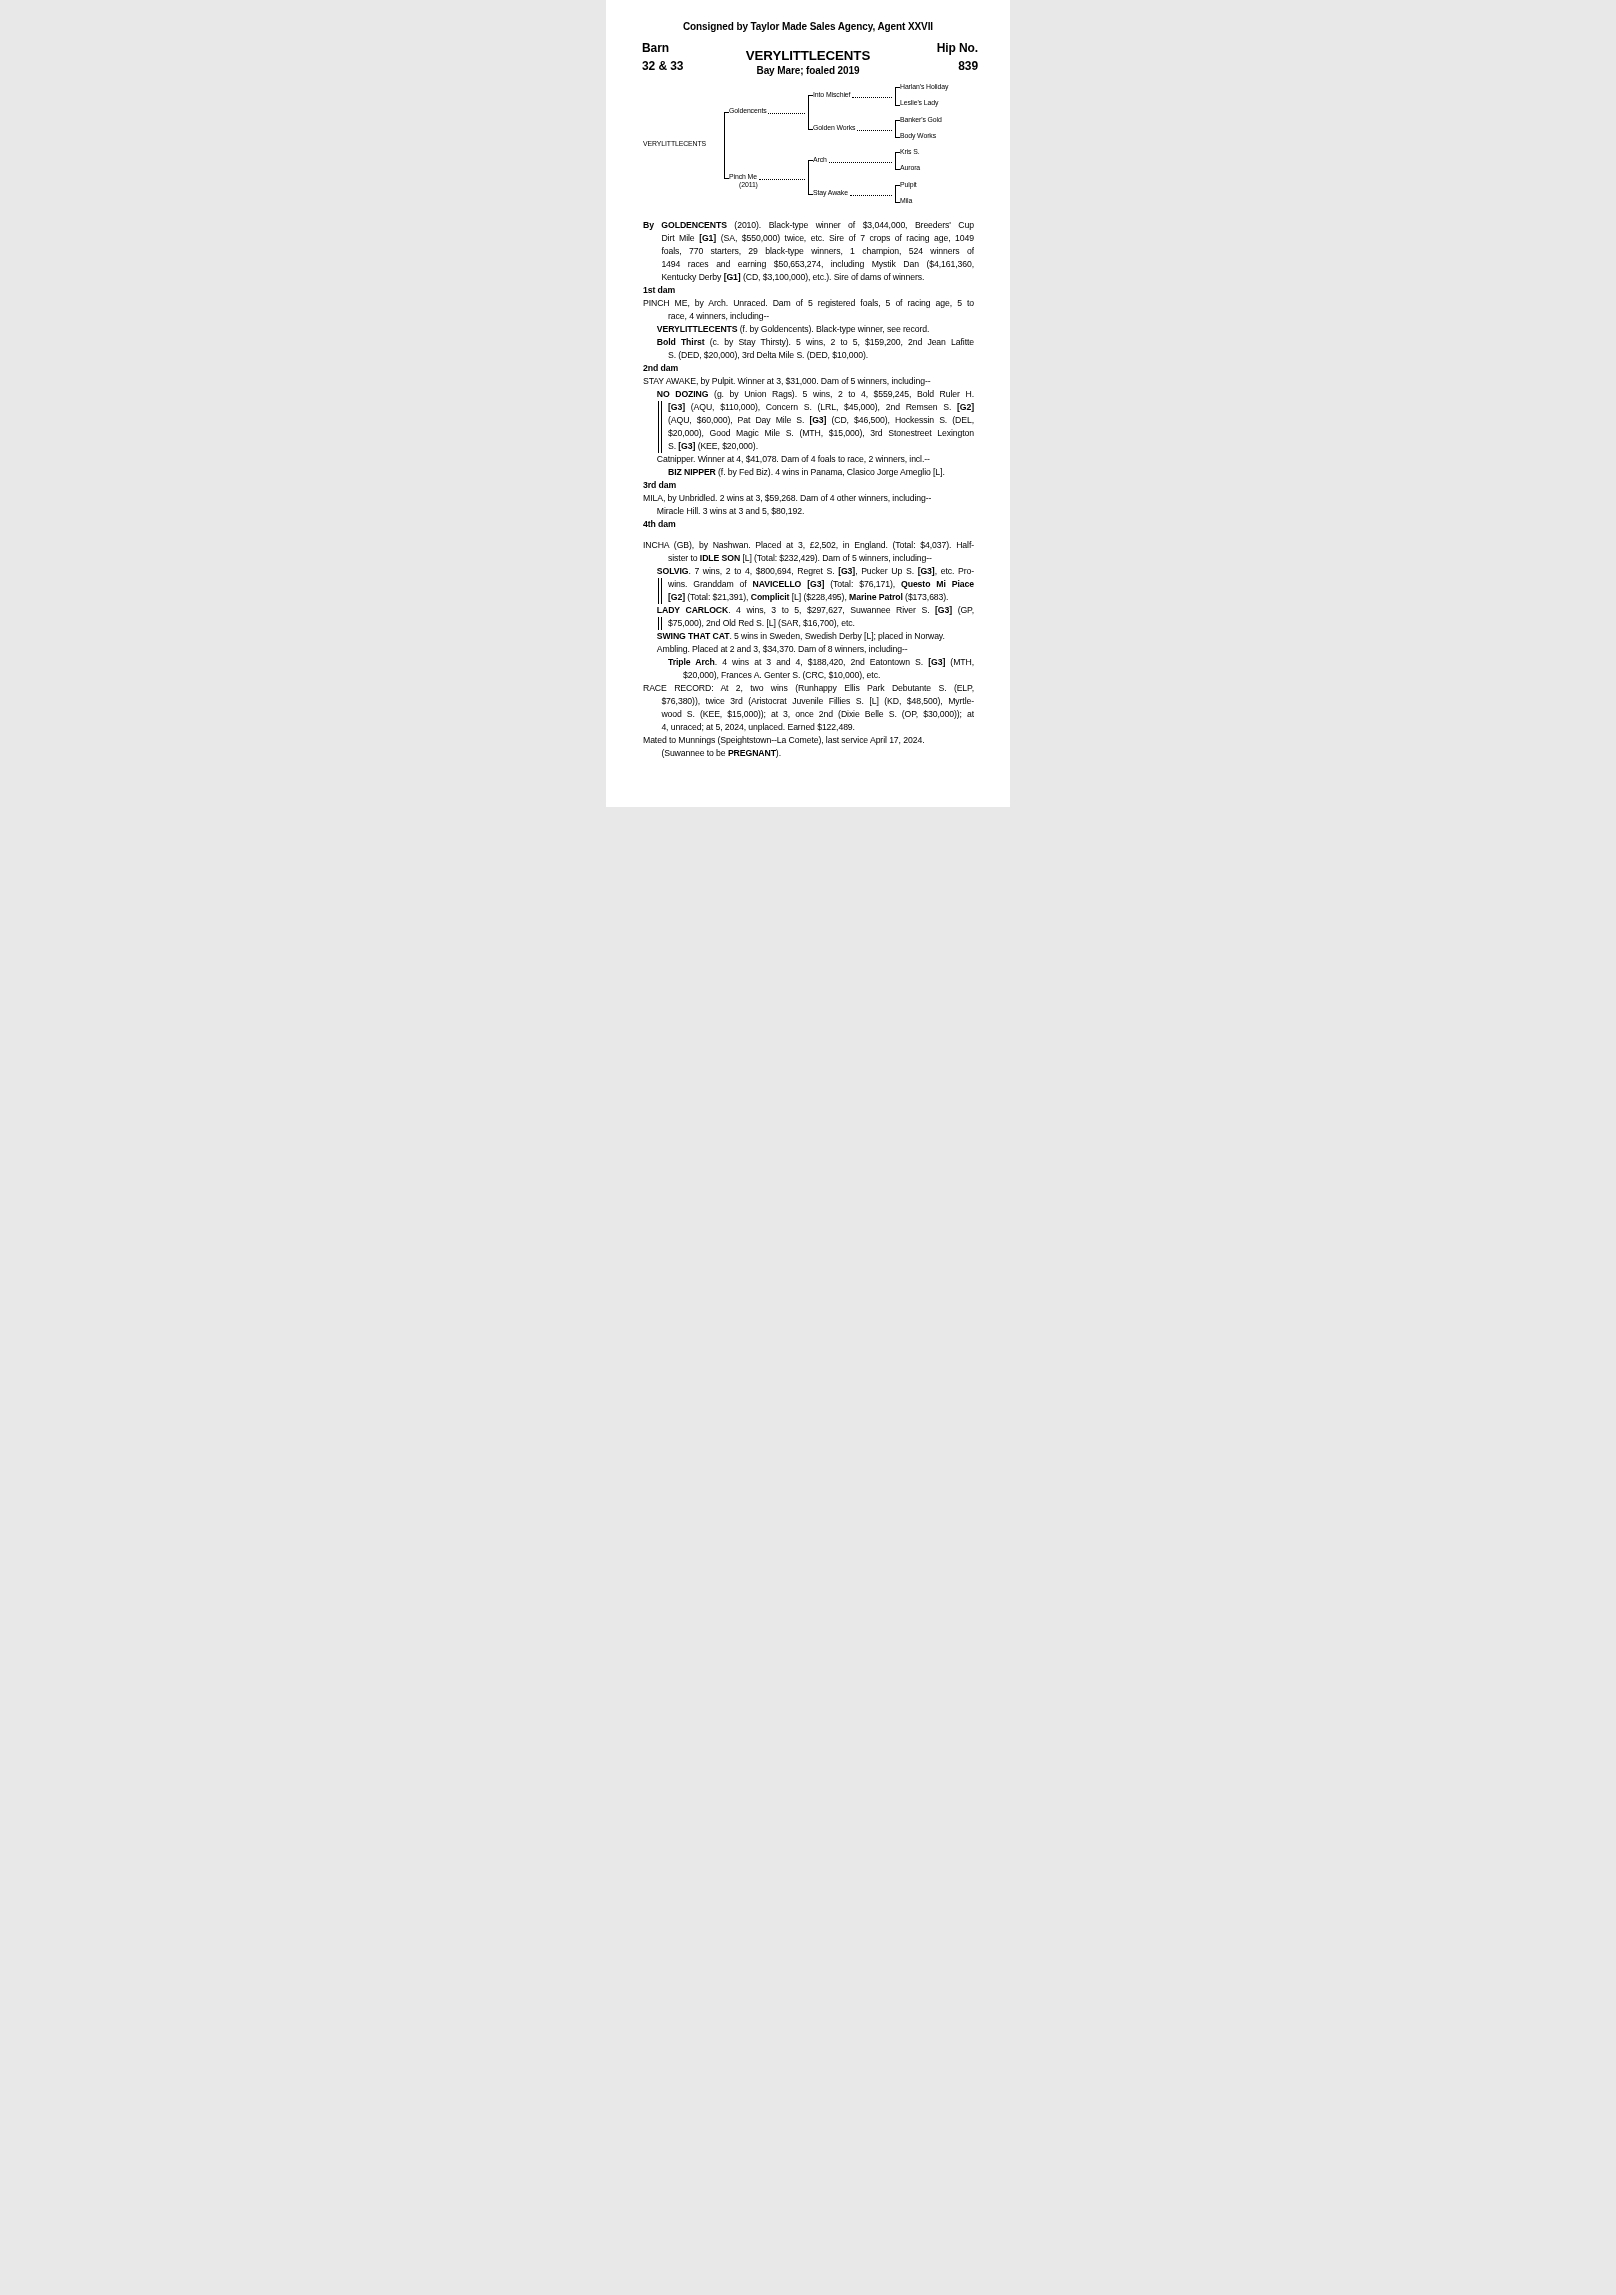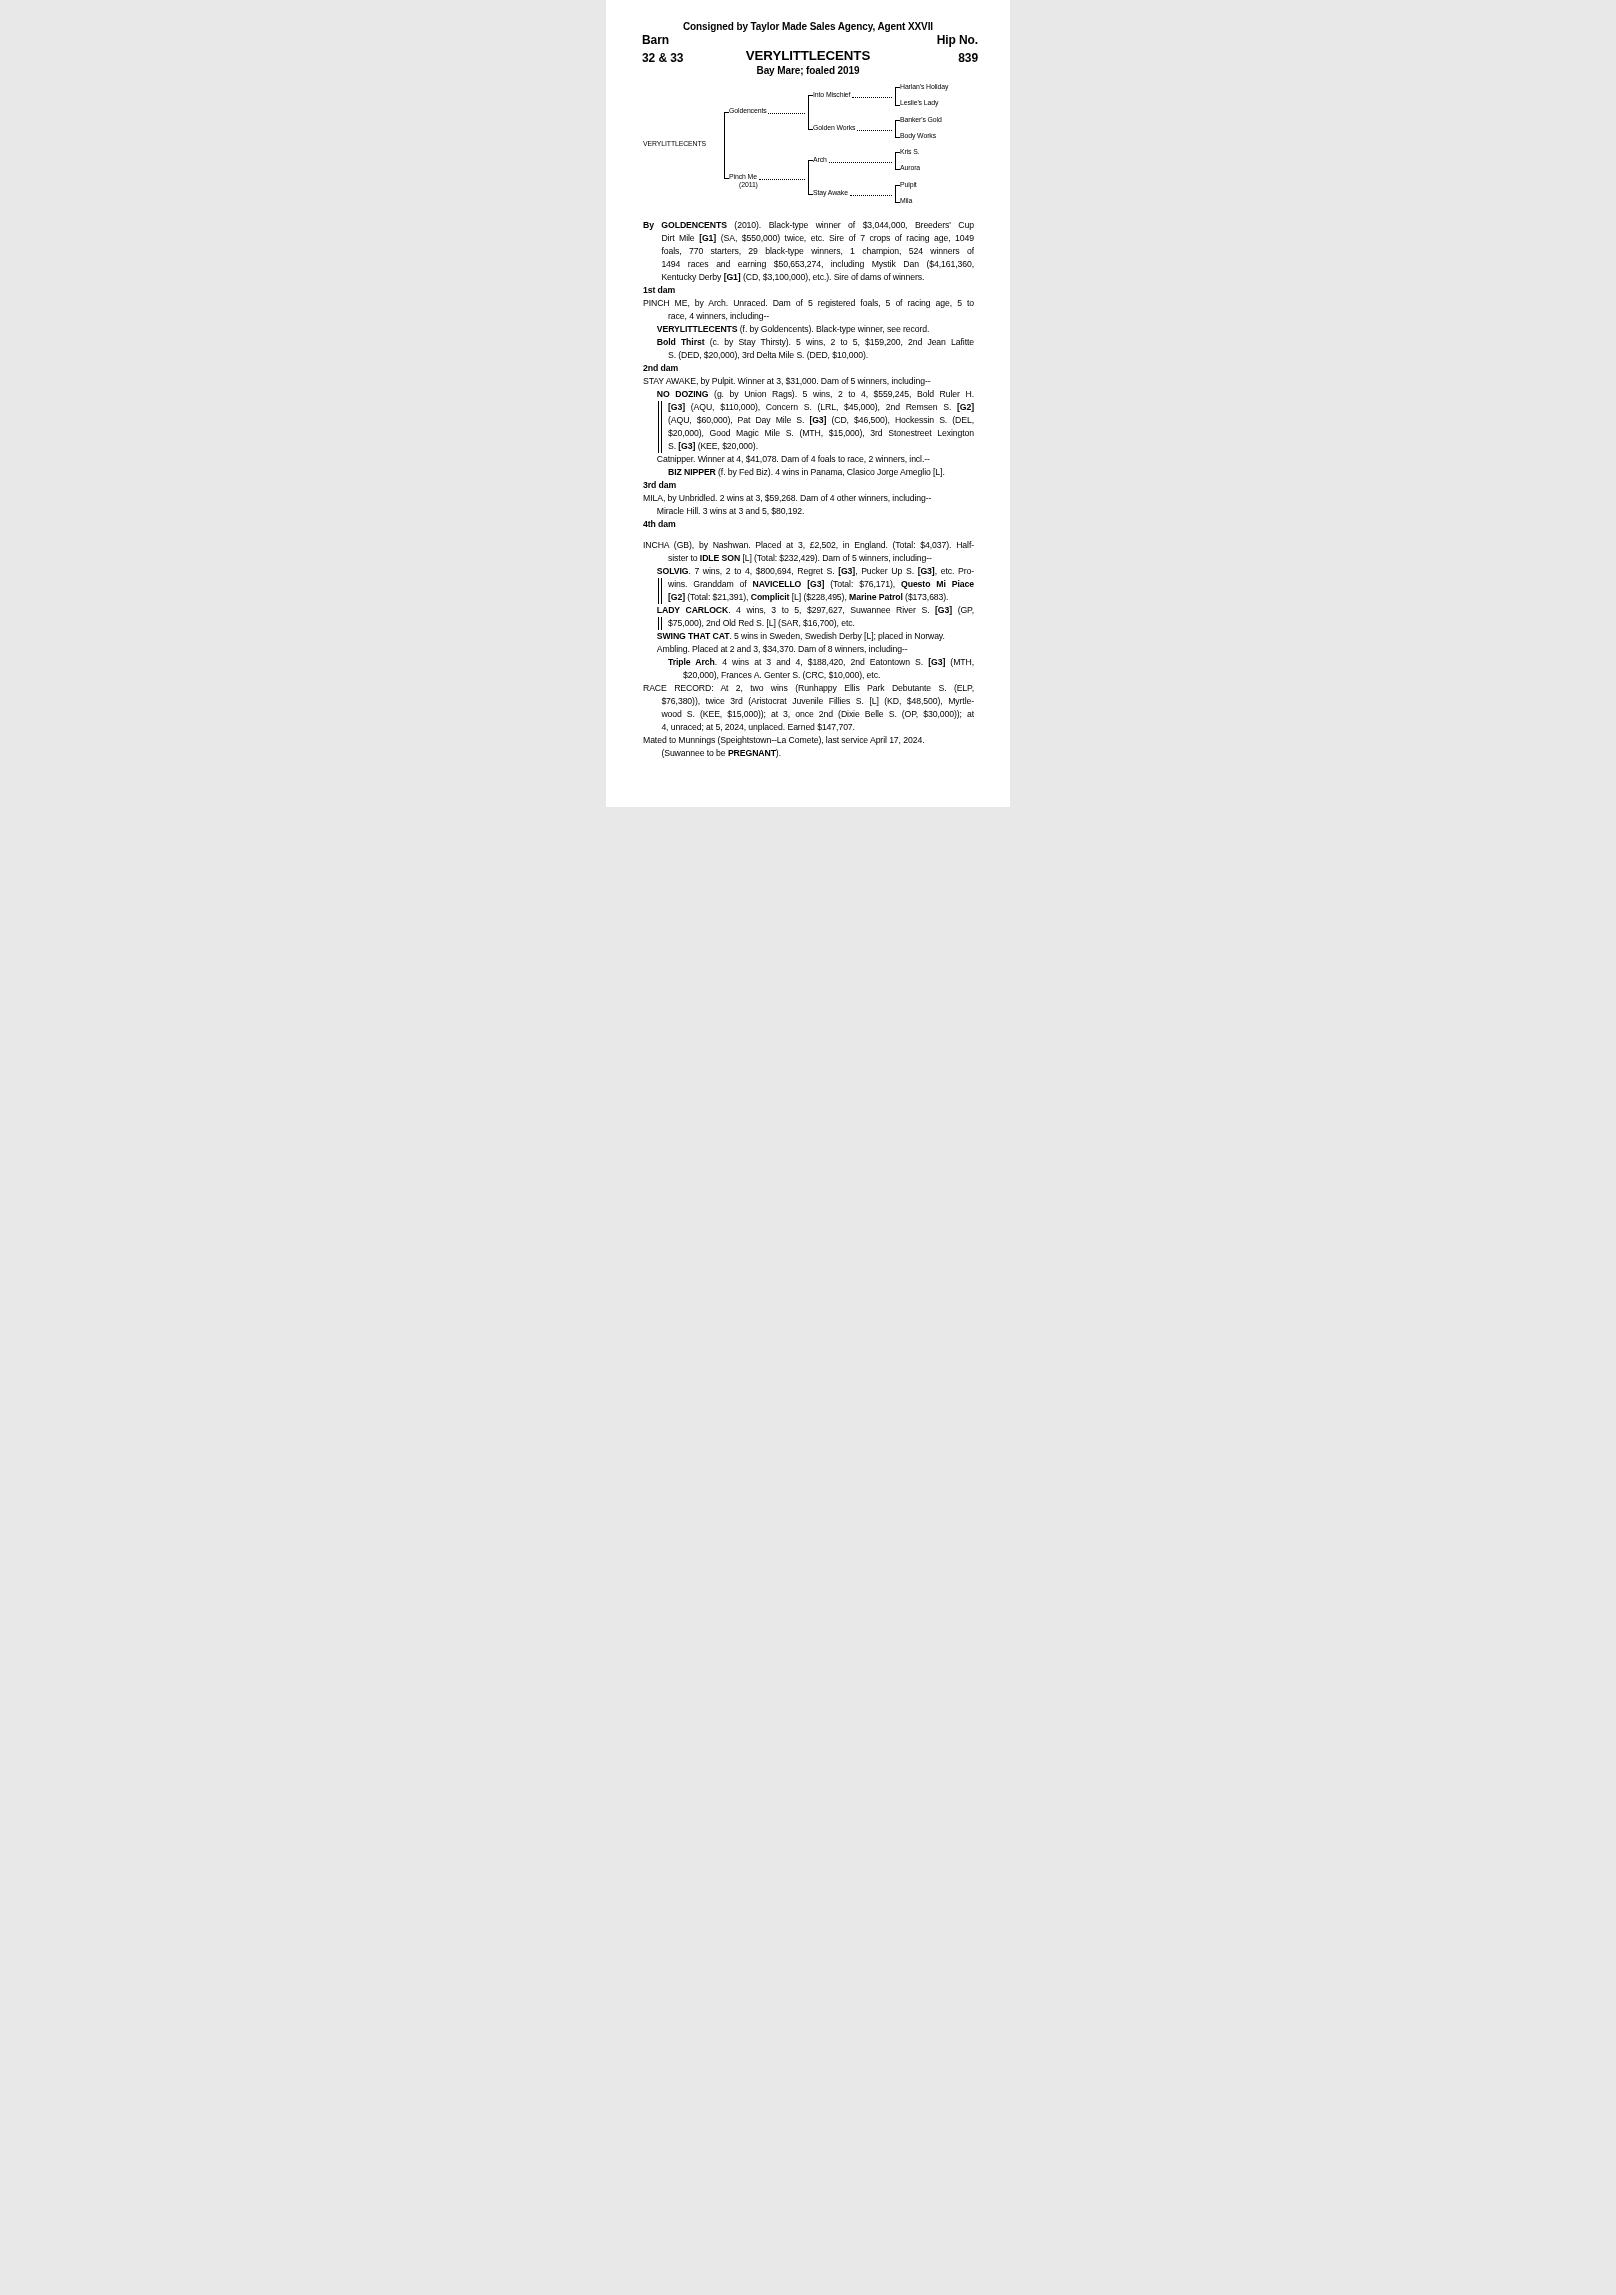--- a/index.html
+++ b/index.html
@@ -3,21 +3,21 @@
 <meta charset="utf-8">
 <style>
   html,body{margin:0;padding:0;background:#e8e8e8;}
   .page{
     position:relative;width:404px;height:807px;margin:0 auto;background:#ffffff;
     font-family:"Liberation Sans", sans-serif;color:#000;overflow:hidden;
   }
   
   .consignor{position:absolute;top:21px;left:0;right:0;text-align:center;
     font-weight:bold;font-size:10px;letter-spacing:-0.1px;}
-  .corner{position:absolute;top:31px;font-weight:bold;font-size:12px;line-height:18px;letter-spacing:-0.1px;}
+  .corner{position:absolute;top:39px;font-weight:bold;font-size:12px;line-height:18px;letter-spacing:-0.1px;}
   .corner.barn{left:36px;text-align:left;}
   .corner.hip{right:32px;text-align:right;}
   .title{position:absolute;top:48px;left:0;right:0;text-align:center;
     font-weight:bold;font-size:13.3px;letter-spacing:-0.1px;}
   .subtitle{position:absolute;top:65px;left:0;right:0;text-align:center;
     font-weight:bold;font-size:10px;letter-spacing:-0.1px;}
   
   .chart{position:absolute;inset:0;font-size:6.9px;letter-spacing:-0.1px;}
   .subject{position:absolute;left:37px;top:140px;height:8.3px;line-height:8.3px;white-space:nowrap;}
   .prow{position:absolute;height:8.3px;line-height:8.3px;display:flex;}
@@ -136,19 +136,19 @@
       <div class="line" style="padding-left: 25px;"><span class="bars"></span><b>[G2]</b><span> (Total: $21,391), </span><b>Complicit</b><span> [L] ($228,495), </span><b>Marine Patrol</b><span> ($173,683).</span></div>
       <div class="line j" style="padding-left: 13.8px;"><b>LADY CARLOCK</b><span>. 4 wins, 3 to 5, $297,627, Suwannee River S. </span><b>[G3]</b><span> (GP,</span></div>
       <div class="line" style="padding-left: 25px;"><span class="bars"></span><span>$75,000), 2nd Old Red S. [L] (SAR, $16,700), etc.</span></div>
       <div class="line" style="padding-left: 13.8px;"><b>SWING THAT CAT</b><span>. 5 wins in Sweden, Swedish Derby [L]; placed in Norway.</span></div>
       <div class="line" style="padding-left: 13.8px;"><span>Ambling. Placed at 2 and 3, $34,370. Dam of 8 winners, including--</span></div>
       <div class="line j" style="padding-left: 25px;"><b>Triple Arch</b><span>. 4 wins at 3 and 4, $188,420, 2nd Eatontown S. </span><b>[G3]</b><span> (MTH,</span></div>
       <div class="line" style="padding-left: 40px;"><span>$20,000), Frances A. Genter S. (CRC, $10,000), etc.</span></div>
       <div class="line j" style="padding-left: 0px;"><span>RACE RECORD: At 2, two wins (Runhappy Ellis Park Debutante S. (ELP,</span></div>
       <div class="line j" style="padding-left: 18.4px;"><span>$76,380)), twice 3rd (Aristocrat Juvenile Fillies S. [L] (KD, $48,500), Myrtle-</span></div>
       <div class="line j" style="padding-left: 18.4px;"><span>wood S. (KEE, $15,000)); at 3, once 2nd (Dixie Belle S. (OP, $30,000)); at</span></div>
-      <div class="line" style="padding-left: 18.4px;"><span>4, unraced; at 5, 2024, unplaced. Earned $147,707.</span></div>
+      <div class="line" style="padding-left: 18.4px;"><span>4, unraced; at 5, 2024, unplaced. Earned $122,489.</span></div>
       <div class="line" style="padding-left: 0px;"><span>Mated to Munnings (Speightstown--La Comete), last service April 17, 2024.</span></div>
       <div class="line" style="padding-left: 18.4px;"><span>(Suwannee to be </span><b>PREGNANT</b><span>).</span></div>
     </div>
 
 </div>
 
 
 </body></html>

